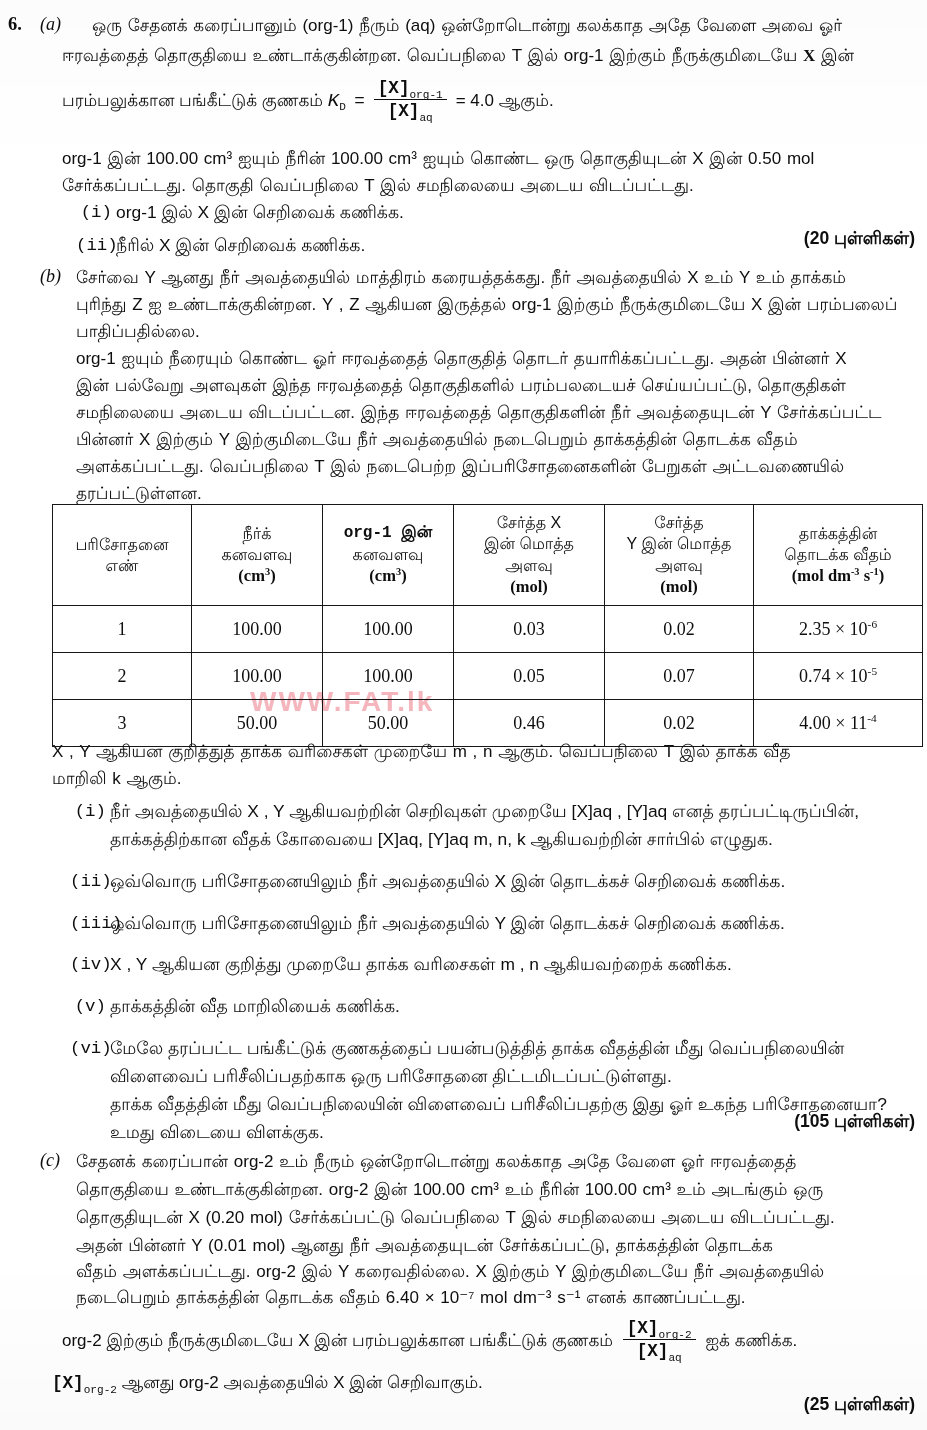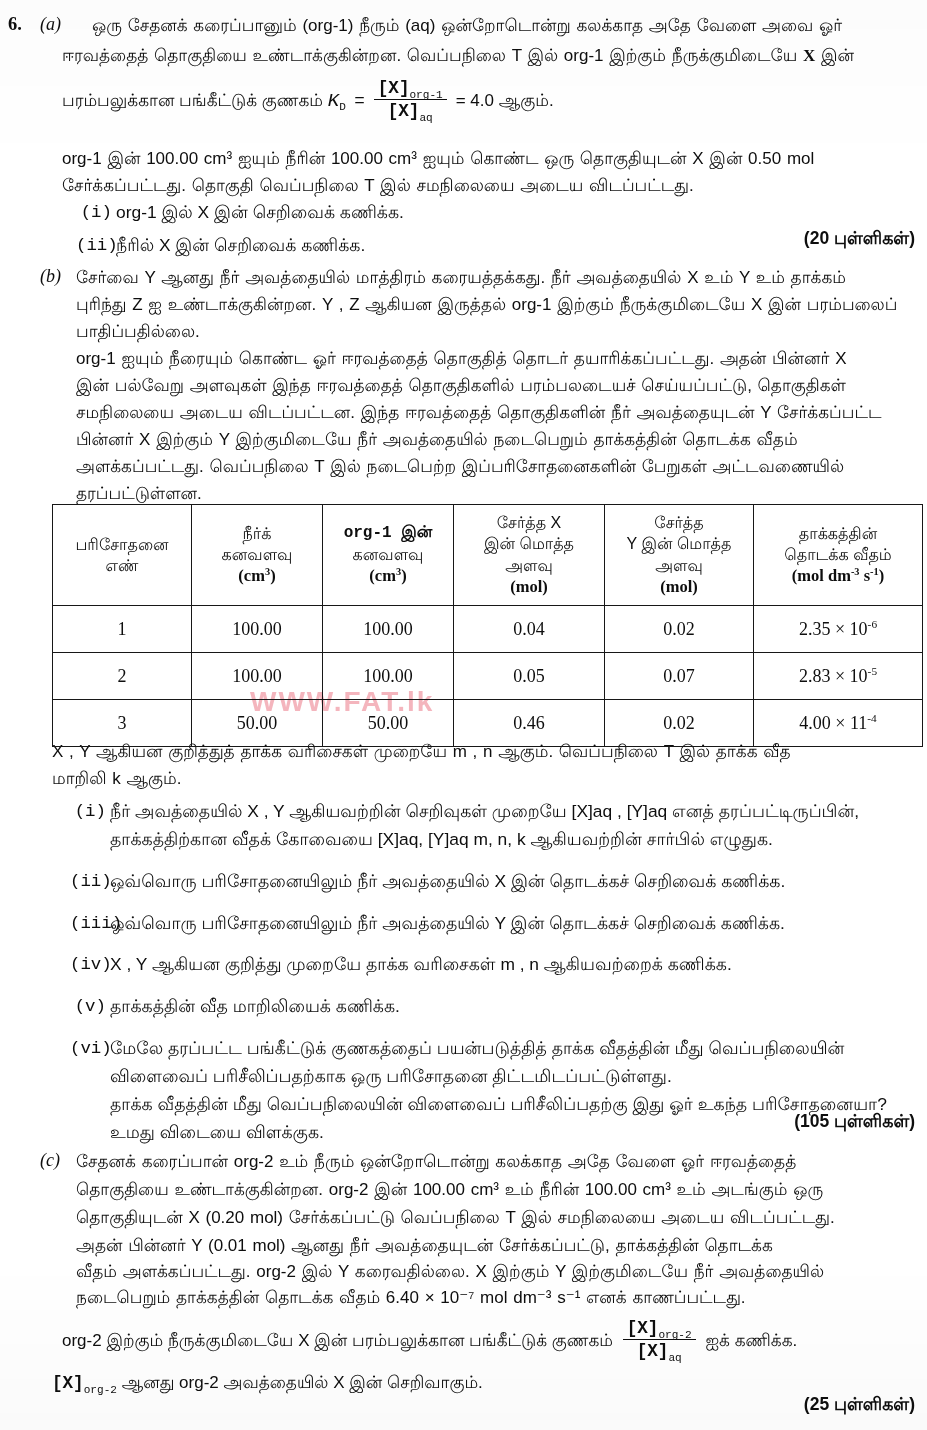--- a/index.html
+++ b/index.html
@@ -268,31 +268,31 @@
           <div>தொடக்க வீதம்</div>
           <div class="u"><span>(mol dm</span><sup>-3</sup><span> s</span><sup>-1</sup><span>)</span></div>
         </th>
       </tr>
     </thead>
     <tbody>
       <tr>
         <td>1</td>
         <td>100.00</td>
         <td>100.00</td>
-        <td>0.04</td>
+        <td>0.03</td>
         <td>0.02</td>
         <td><span>2.35 × 10</span><sup>-6</sup></td>
       </tr>
       <tr>
         <td>2</td>
         <td>100.00</td>
         <td>100.00</td>
         <td>0.05</td>
         <td>0.07</td>
-        <td><span>2.83 × 10</span><sup>-5</sup></td>
+        <td><span>0.74 × 10</span><sup>-5</sup></td>
       </tr>
       <tr>
         <td>3</td>
         <td>50.00</td>
         <td>50.00</td>
         <td>0.46</td>
         <td>0.02</td>
         <td><span>4.00 × 11</span><sup>-4</sup></td>
       </tr>
     </tbody>

